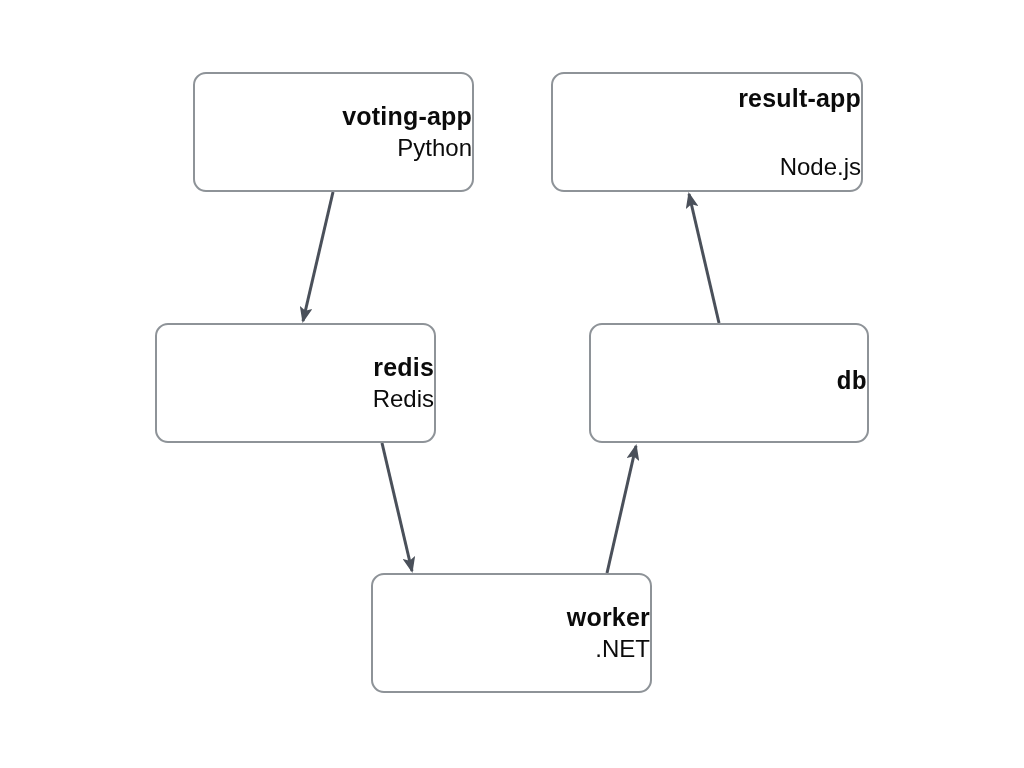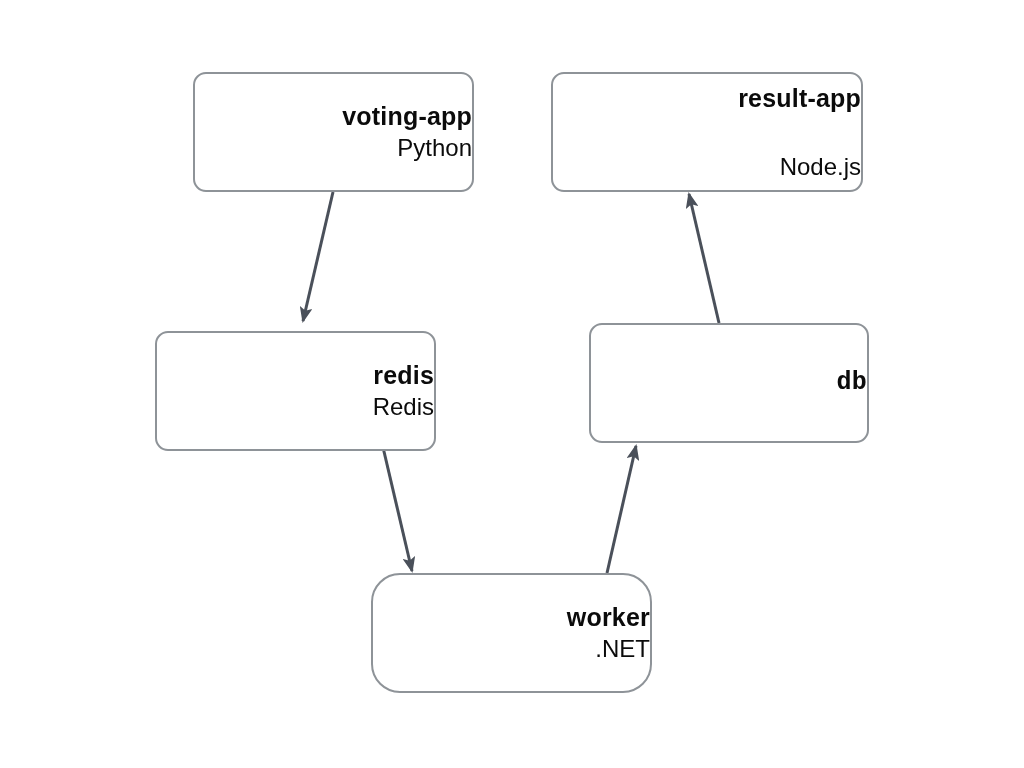--- a/index.html
+++ b/index.html
@@ -70,27 +70,27 @@
   <div class="node" style="left: 193px; top: 72px; width: 281px; height: 120px; background: rgb(255, 255, 255); border-color: rgb(142, 147, 152); color: rgb(11, 11, 11);">
     <div class="node-title">voting-app</div>
     <div class="node-subtitle">Python</div>
   </div>
 
   <div class="node" style="left: 551px; top: 72px; width: 312px; height: 120px; background: rgb(255, 255, 255); border-color: rgb(142, 147, 152); color: rgb(11, 11, 11); gap: 40px;">
     <div class="node-title">result-app</div>
     <div class="node-subtitle">Node.js</div>
   </div>
 
-  <div class="node" style="left: 155px; top: 323px; width: 281px; height: 120px; background: rgb(255, 255, 255); border-color: rgb(142, 147, 152); color: rgb(11, 11, 11); margin-top: 8px;">
+  <div class="node" style="left: 155px; top: 323px; width: 281px; height: 120px; background: rgb(255, 255, 255); border-color: rgb(142, 147, 152); color: rgb(11, 11, 11);">
     <div class="node-title">redis</div>
     <div class="node-subtitle">Redis</div>
   </div>
 
   <div class="node" style="left: 589px; top: 323px; width: 280px; height: 120px; background: rgb(255, 255, 255); border-color: rgb(142, 147, 152); color: rgb(11, 11, 11); font-family: Liberation Mono, monospace;">
     <div class="node-title">db</div>
   </div>
 
-  <div class="node" style="left: 371px; top: 573px; width: 281px; height: 120px; background: rgb(255, 255, 255); border-color: rgb(142, 147, 152); color: rgb(11, 11, 11); border-radius: 29px;">
+  <div class="node" style="left: 371px; top: 573px; width: 281px; height: 120px; background: rgb(255, 255, 255); border-color: rgb(142, 147, 152); color: rgb(11, 11, 11);">
     <div class="node-title">worker</div>
     <div class="node-subtitle">.NET</div>
   </div>
 
 </div>
 
 </body></html>

